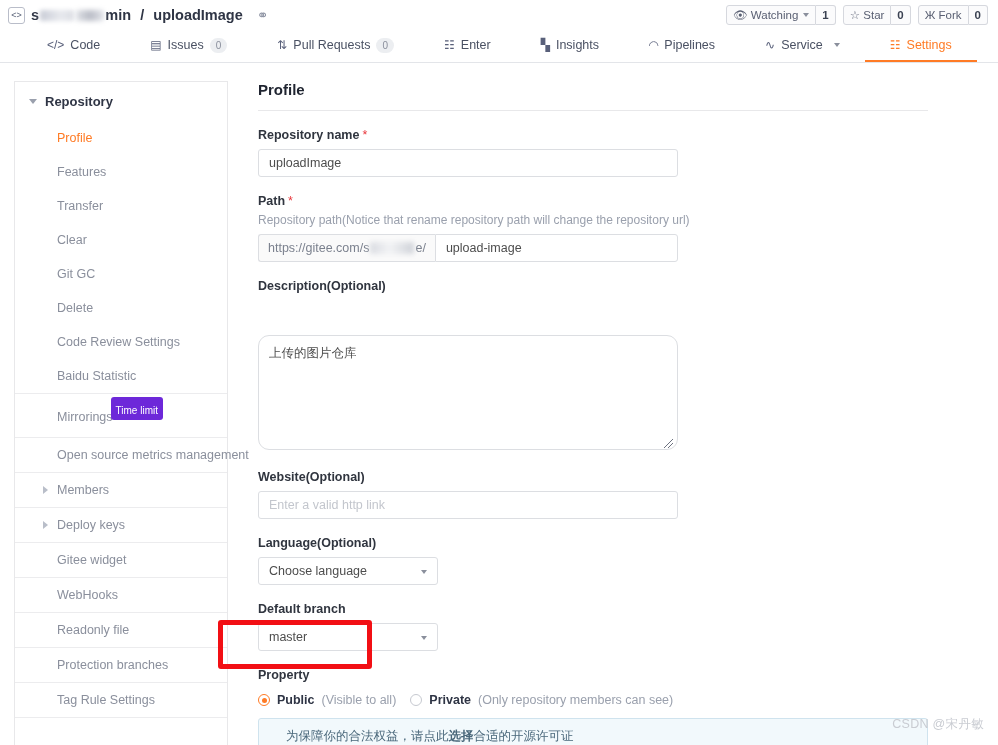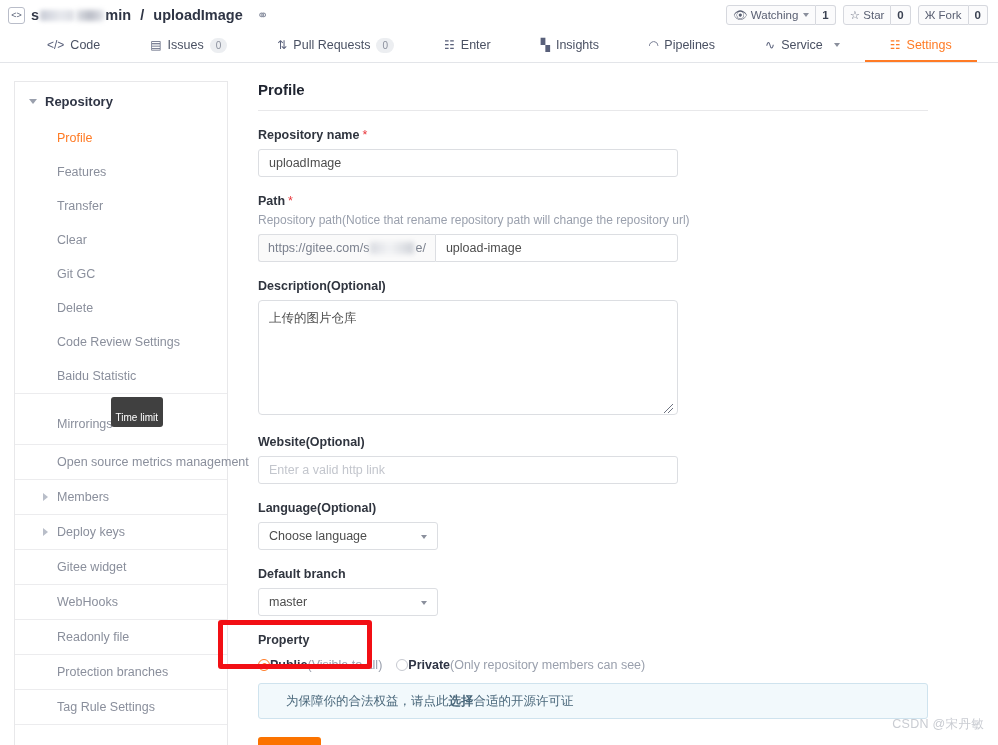--- a/index.html
+++ b/index.html
@@ -121,22 +121,22 @@
     position: relative;
     white-space: nowrap;
   }
   .side-item.sub { padding-left: 42px; }
   .side-item.active { color: #ff7b25; }
   .side-item.bordered { border-top: 1px solid #ececee; }
   .side-item.with-caret {
     display:flex; align-items:center; gap:9px; padding-left: 28px; color:#8a8f9c;
   }
   .time-limit {
-    background: #404040; color: #fff; font-size: 10px;
-    border-radius: 3px; padding: 15px 5px 2px; margin-left: -2px;
+    background: #6d28d9; color: #fff; font-size: 10px;
+    border-radius: 3px; padding: 8px 5px 2px; margin-left: -2px;
     position: relative; top: -7px; font-weight: normal;
     display:inline-block; line-height:1.25;
   }
 
   
   .main { flex: 1; padding: 0 0 0 30px; }
   .section-title {
     font-size: 15px; font-weight: bold; color: #1f2430;
     padding-bottom: 12px; border-bottom: 1px solid #e8e8ea;
     width: 670px;
@@ -169,43 +169,43 @@
   }
   .inp-suffix {
     flex: 1; height: 28px;
     border: 1px solid #dcdee2; border-radius: 0 3px 3px 0;
     padding: 0 10px; font-size: 12.5px; color: #4d4d4d;
     background: #fff; outline: none;
     font-family: "Liberation Sans", sans-serif;
   }
   .ta {
     width: 420px; height: 115px;
-    border: 1px solid #dcdee2; border-radius: 4px;
+    border: 1px solid #dcdee2; border-radius: 11px;
     padding: 8px 10px; font-size: 12.5px; color: #4d4d4d;
     resize: none; font-family: "Liberation Sans", sans-serif;
-    outline: none; line-height: 1.5;
+    outline: none; line-height: 1.5; margin-top: 35px;
   }
   .ta-wrap { position: relative; width: 420px; }
   .ta-grip {
     position: absolute; right: 4px; bottom: 4px;
     width: 11px; height: 11px; pointer-events:none;
   }
   .sel {
     width: 180px; height: 28px;
     border: 1px solid #dcdee2; border-radius: 3px;
     padding: 0 10px; font-size: 12.5px; color: #4d4d4d;
     background: #fff; display: flex; align-items: center;
     position: relative;
   }
   .sel .tri { position: absolute; right: 10px; top: 12px; }
 
   
   .prop-field { margin-top: 17px; }
   .radio-row { display: flex; align-items: center; margin-top: 11px; gap: 0; }
-  .radio-opt { display: flex; align-items: center; margin-right: 14px; }
+  .radio-opt { display: flex; align-items: center; gap: 7px; margin-right: 14px; }
   .rdo {
     width: 12px; height: 12px; border-radius: 50%;
     border: 1px solid #c6c9d0; background: #fff; flex:none;
     display:flex;align-items:center;justify-content:center;
   }
   .rdo.on { border-color: #ff7b25; }
   .rdo.on::after {
     content:''; width:5px;height:5px;border-radius:50%;background:#ff7b25;
   }
   .rdo-strong { font-weight: bold; color: #2f3545; font-size: 12.5px; }

